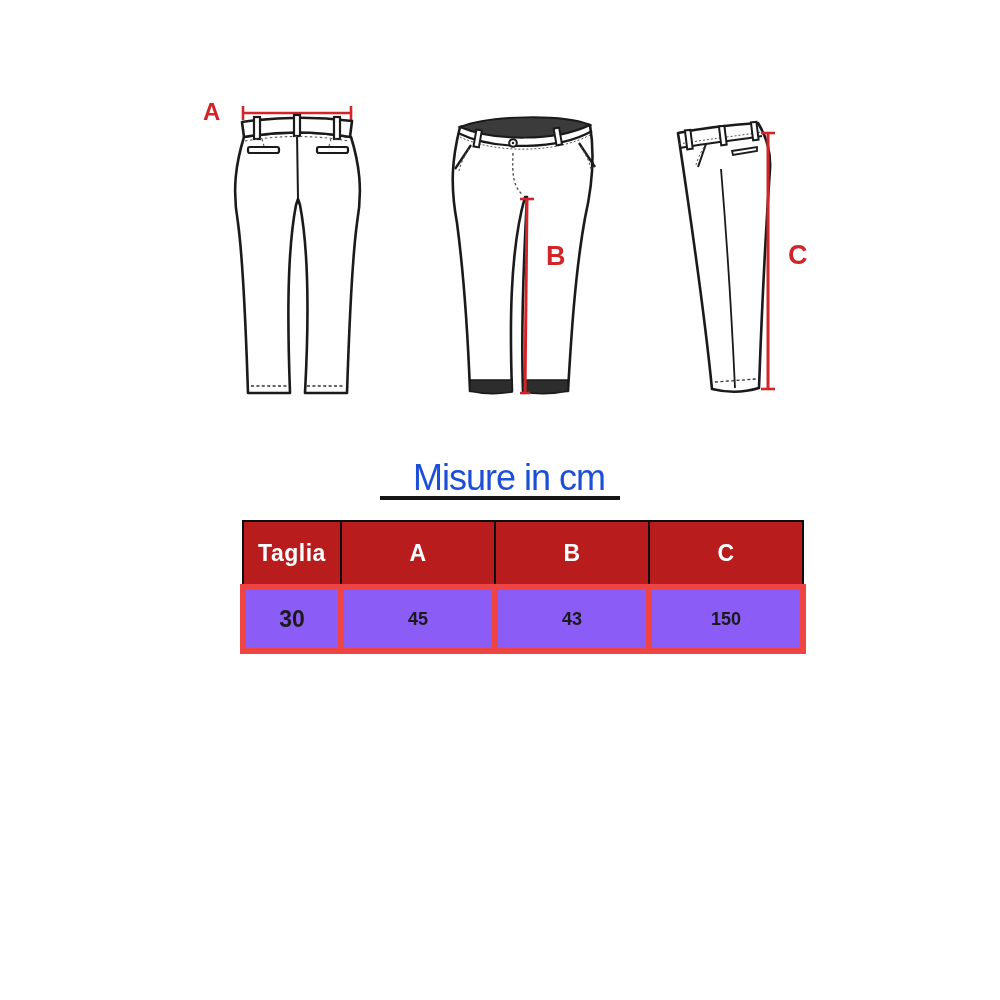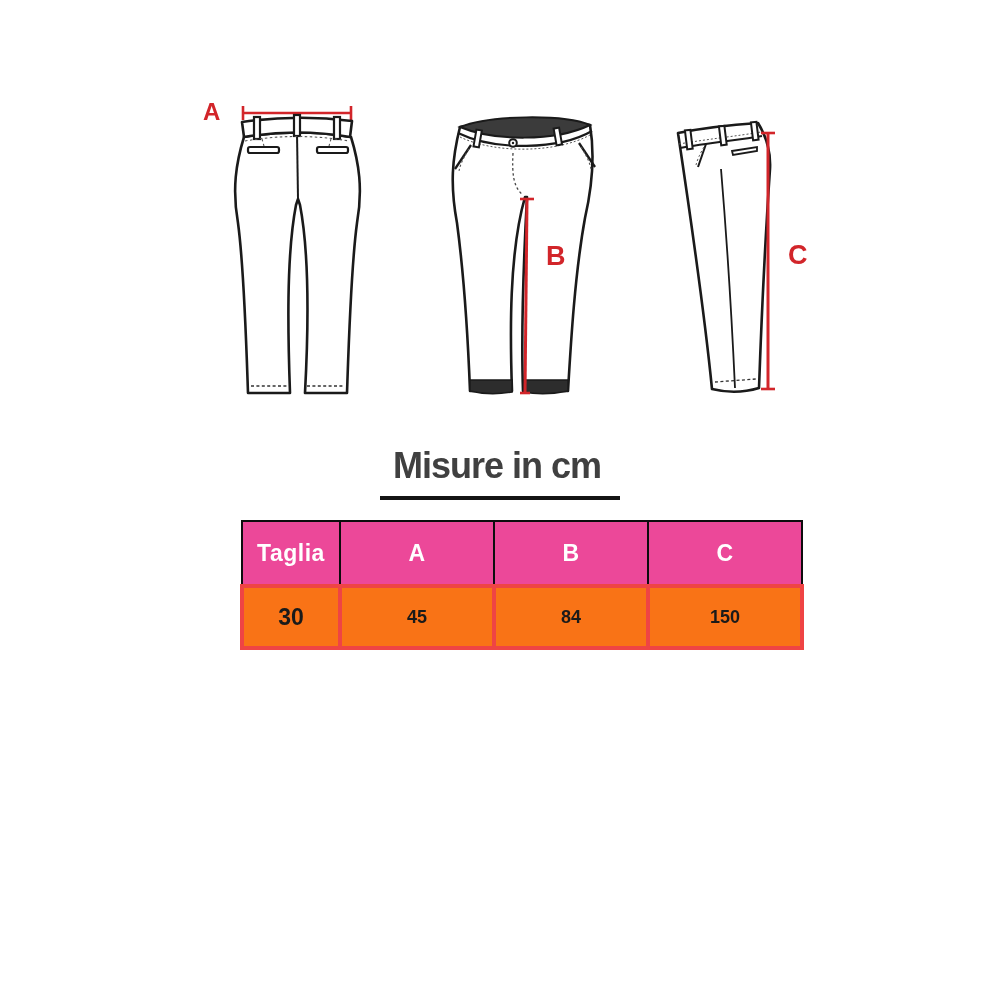--- a/index.html
+++ b/index.html
@@ -20,24 +20,24 @@
     letter-spacing: 0;
   }
   .label-a { left: 203px; top: 100px; font-size: 24px; }
   .label-b { left: 546px; top: 243px; font-size: 27px; }
   .label-c { left: 788px; top: 242px; font-size: 27px; }
   .page-title {
     position: absolute;
     left: 493px;
     top: 441px;
     transform: translateX(-50%);
-    margin: 4px;
+    margin: 16px;
     font-size: 36px;
-    font-weight: 700;
-    color: #404040;
+    font-weight: 400;
+    color: #1d4ed8;
     letter-spacing: -1px;
     white-space: nowrap;
   }
   .title-rule {
     position: absolute;
     left: 380px;
     top: 496px;
     width: 240px;
     height: 4px;
     background: #141414;
@@ -46,36 +46,36 @@
     position: absolute;
     left: 240px;
     top: 520px;
     width: 560px;
     border-collapse: collapse;
     table-layout: fixed;
   }
   .size-table col.c0 { width: 98px; }
   .size-table col.c1, .size-table col.c2, .size-table col.c3 { width: 154px; }
   .size-table th {
-    background: #ec4899;
+    background: #b91c1c;
     color: #ffffff;
     font-size: 23px;
     font-weight: 700;
     height: 60px;
     text-align: center;
     border: 2px solid #0d0d0d;
     letter-spacing: 0.5px;
   }
   .size-table td {
-    background: #f97316;
+    background: #8b5cf6;
     color: #1a1a1a;
     font-weight: 700;
     text-align: center;
     height: 56px;
-    border: 4px solid #ef4444;
+    border: 6px solid #ef4444;
     font-size: 18px;
   }
   .size-table td.size-cell { font-size: 23px; }
 </style>
 </head>
 <body>
 
 <div class="canvas">
 
   <figure style="left:198px; top:95px;">
@@ -209,19 +209,19 @@
         <th>Taglia</th>
         <th>A</th>
         <th>B</th>
         <th>C</th>
       </tr>
     </thead>
     <tbody>
       <tr>
         <td class="size-cell">30</td>
         <td>45</td>
-        <td>84</td>
+        <td>43</td>
         <td>150</td>
       </tr>
     </tbody>
   </table>
 
 </div>
 
 </body></html>

